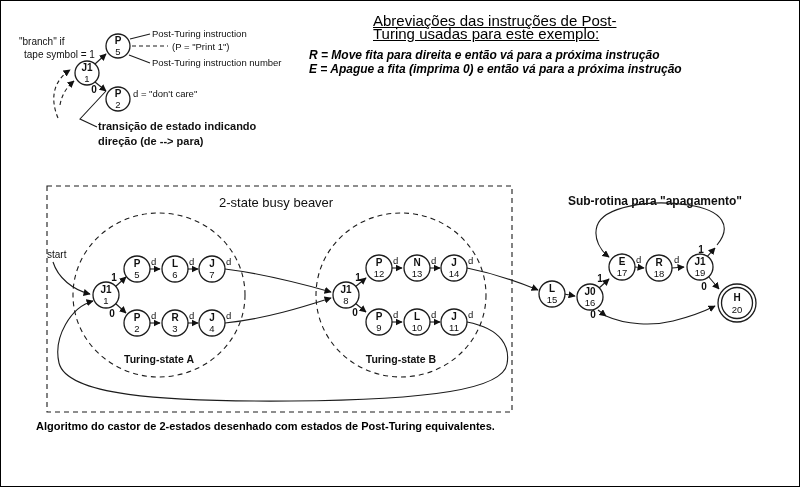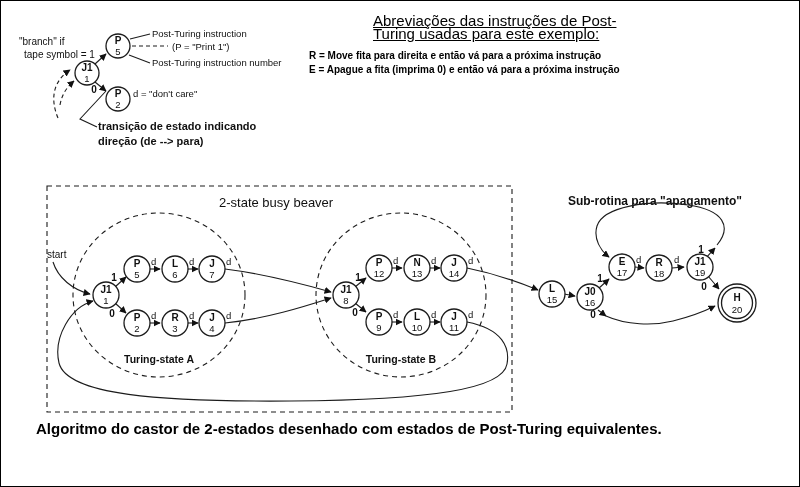--- a/index.html
+++ b/index.html
@@ -20,22 +20,22 @@
   .ts{font-size:10.5px;font-weight:700;text-anchor:middle;}
   .sub{font-size:12px;font-weight:700;text-anchor:middle;}
   .tr{font-size:11px;font-weight:700;}
   .e{fill:none;stroke:#1c1c1c;stroke-width:1.1;}
   .ed{fill:none;stroke:#1c1c1c;stroke-width:1.1;stroke-dasharray:4 3;}
   .dashbox{fill:none;stroke:#1c1c1c;stroke-width:1.1;stroke-dasharray:5 4;}
   .node{fill:#ffffff;stroke:#1c1c1c;stroke-width:1.3;}
   .abbr{position:absolute;left:308px;top:13px;width:486px;}
   .abbr-title div{font-weight:400;text-decoration:underline;font-size:15px;line-height:13px;margin-left:64px;white-space:nowrap;}
   .abbr-items{margin-top:9px;}
-  .abbr-items div{font-weight:700;font-size:10px;line-height:13.8px;white-space:nowrap;}
-  .caption{position:absolute;left:35px;top:419px;font-weight:700;font-size:15px;white-space:nowrap;}
+  .abbr-items div{font-weight:700;font-size:12px;line-height:13.8px;white-space:nowrap;font-style:italic;}
+  .caption{position:absolute;left:35px;top:419px;font-weight:700;font-size:11px;white-space:nowrap;}
 </style>
 </head>
 <body>
 
 <div class="canvas">
 
 <svg width="798" height="485" viewBox="0 0 798 485">
   <defs>
     <marker id="ah" viewBox="0 0 10 10" refX="9" refY="5" markerWidth="6.5" markerHeight="6.5" orient="auto">
       <path d="M0,0 L10,5 L0,10 z" fill="#111"></path>

